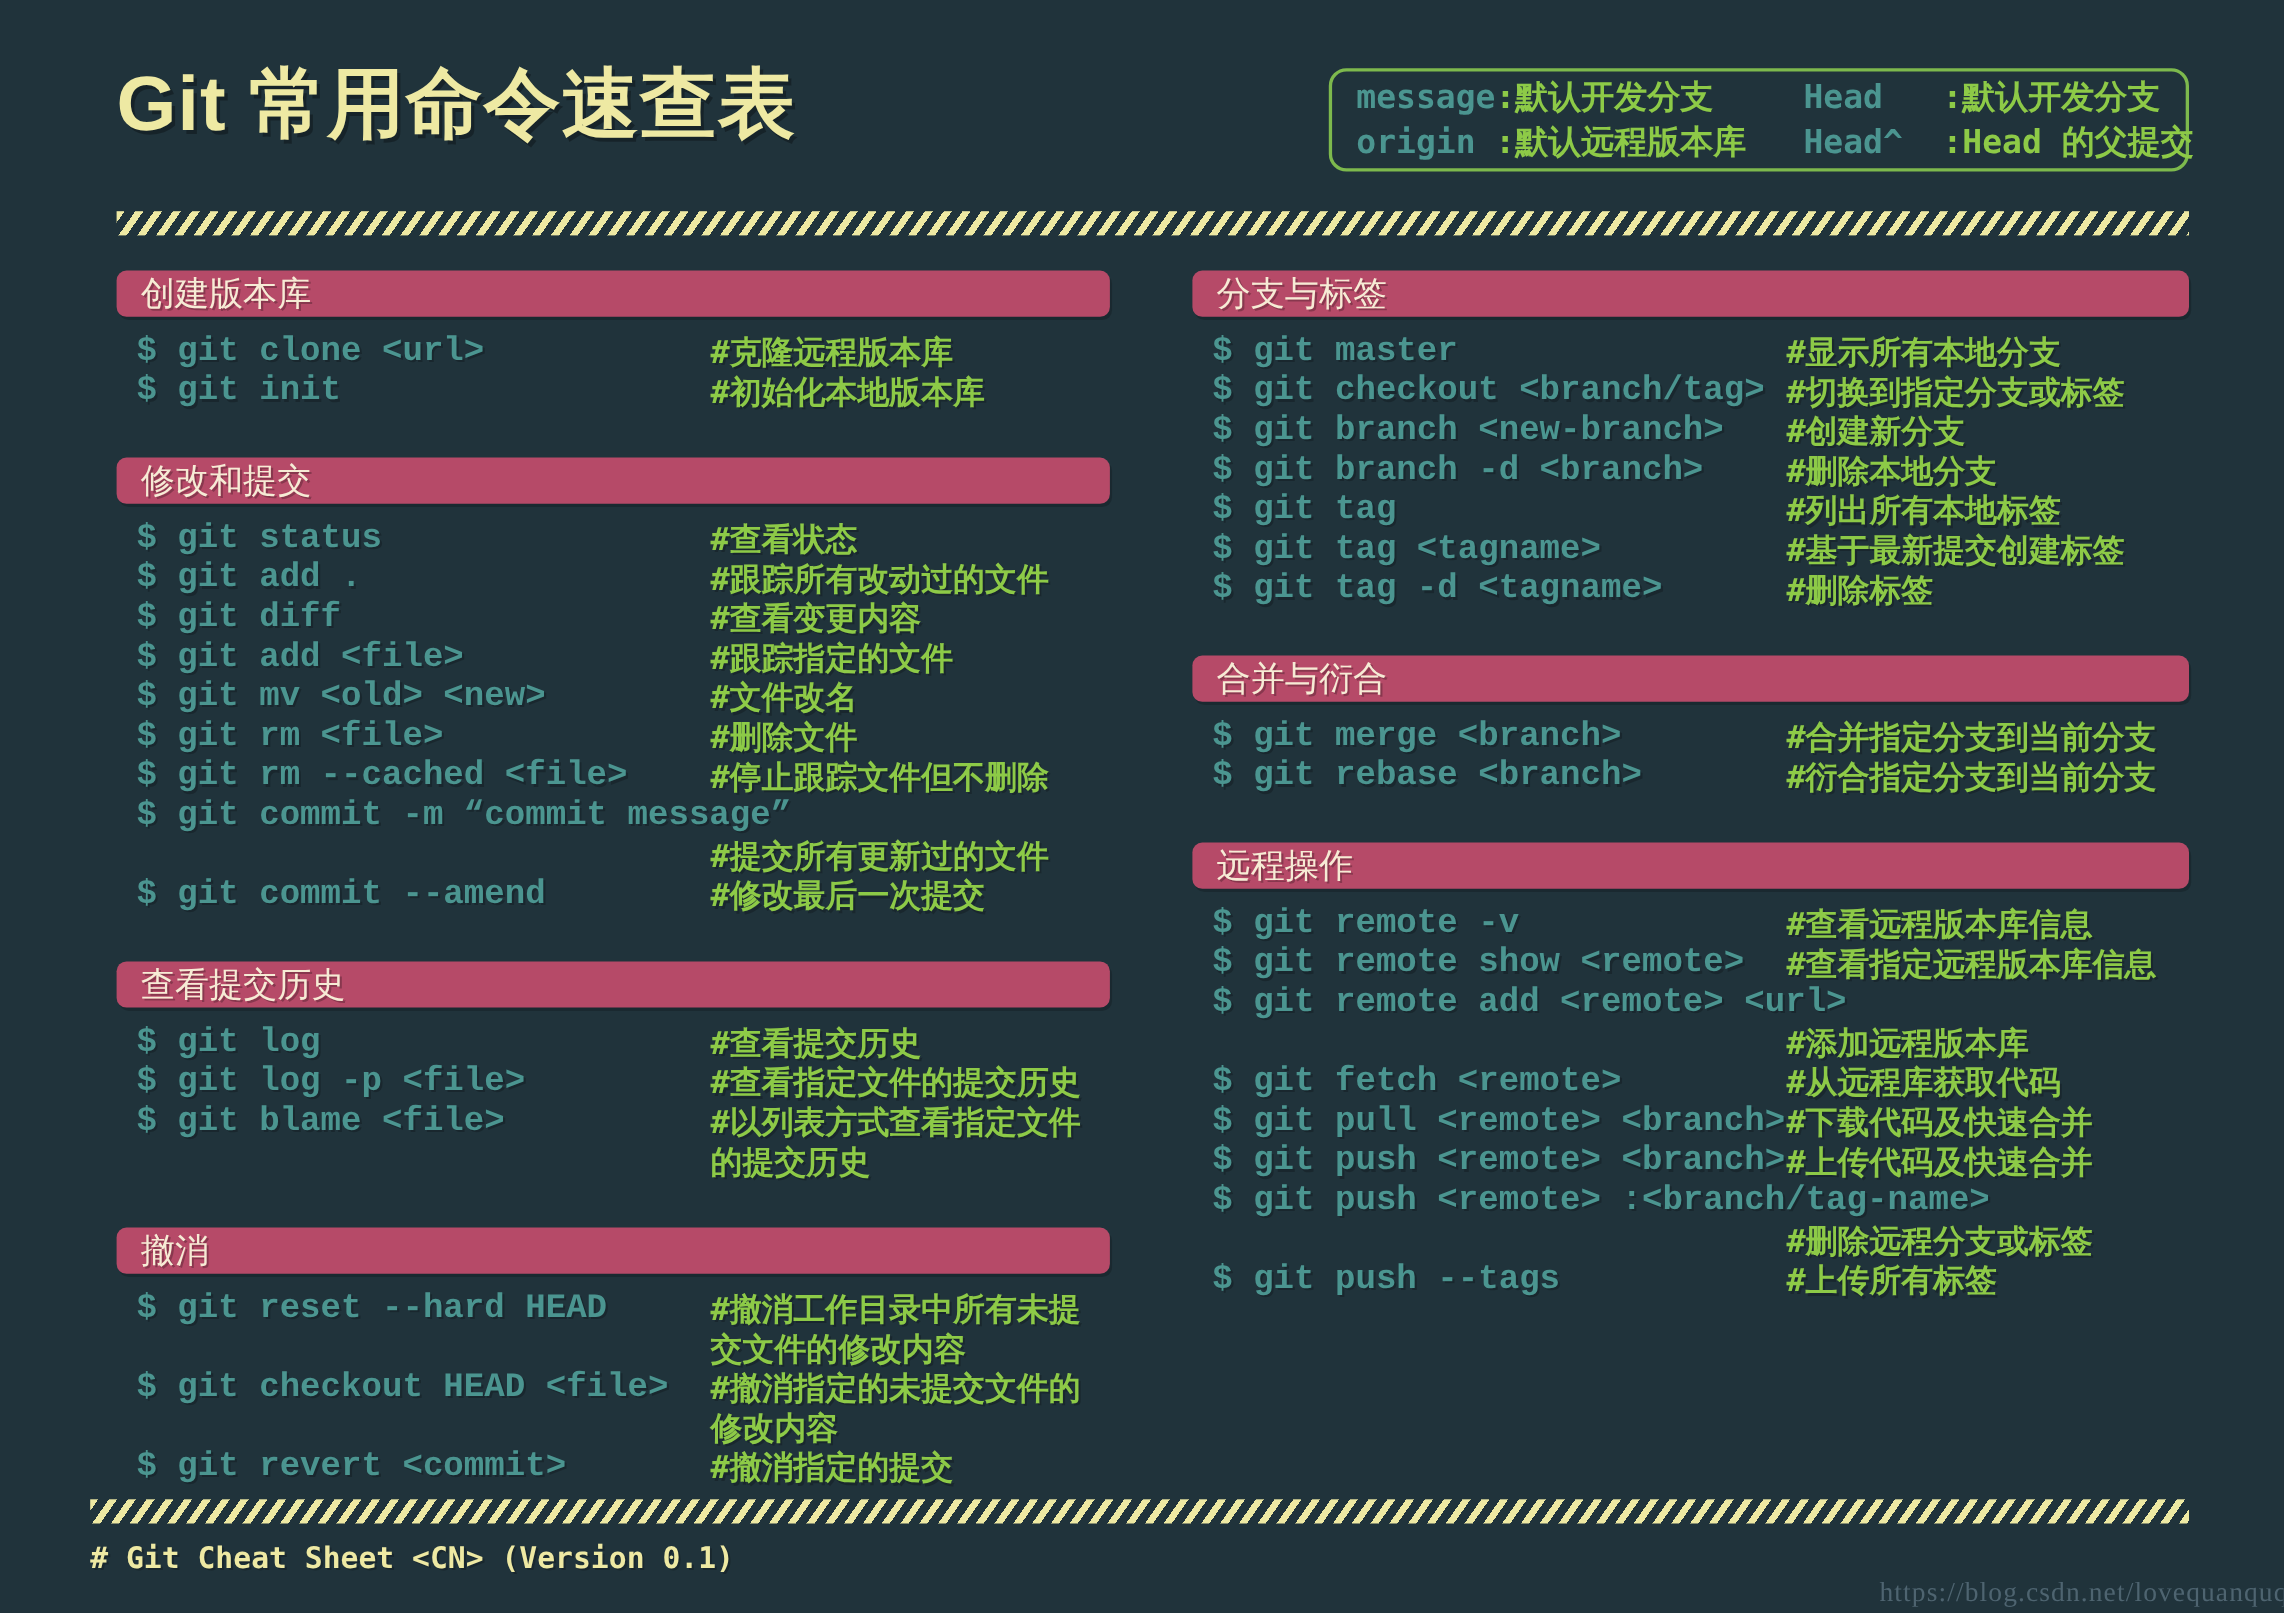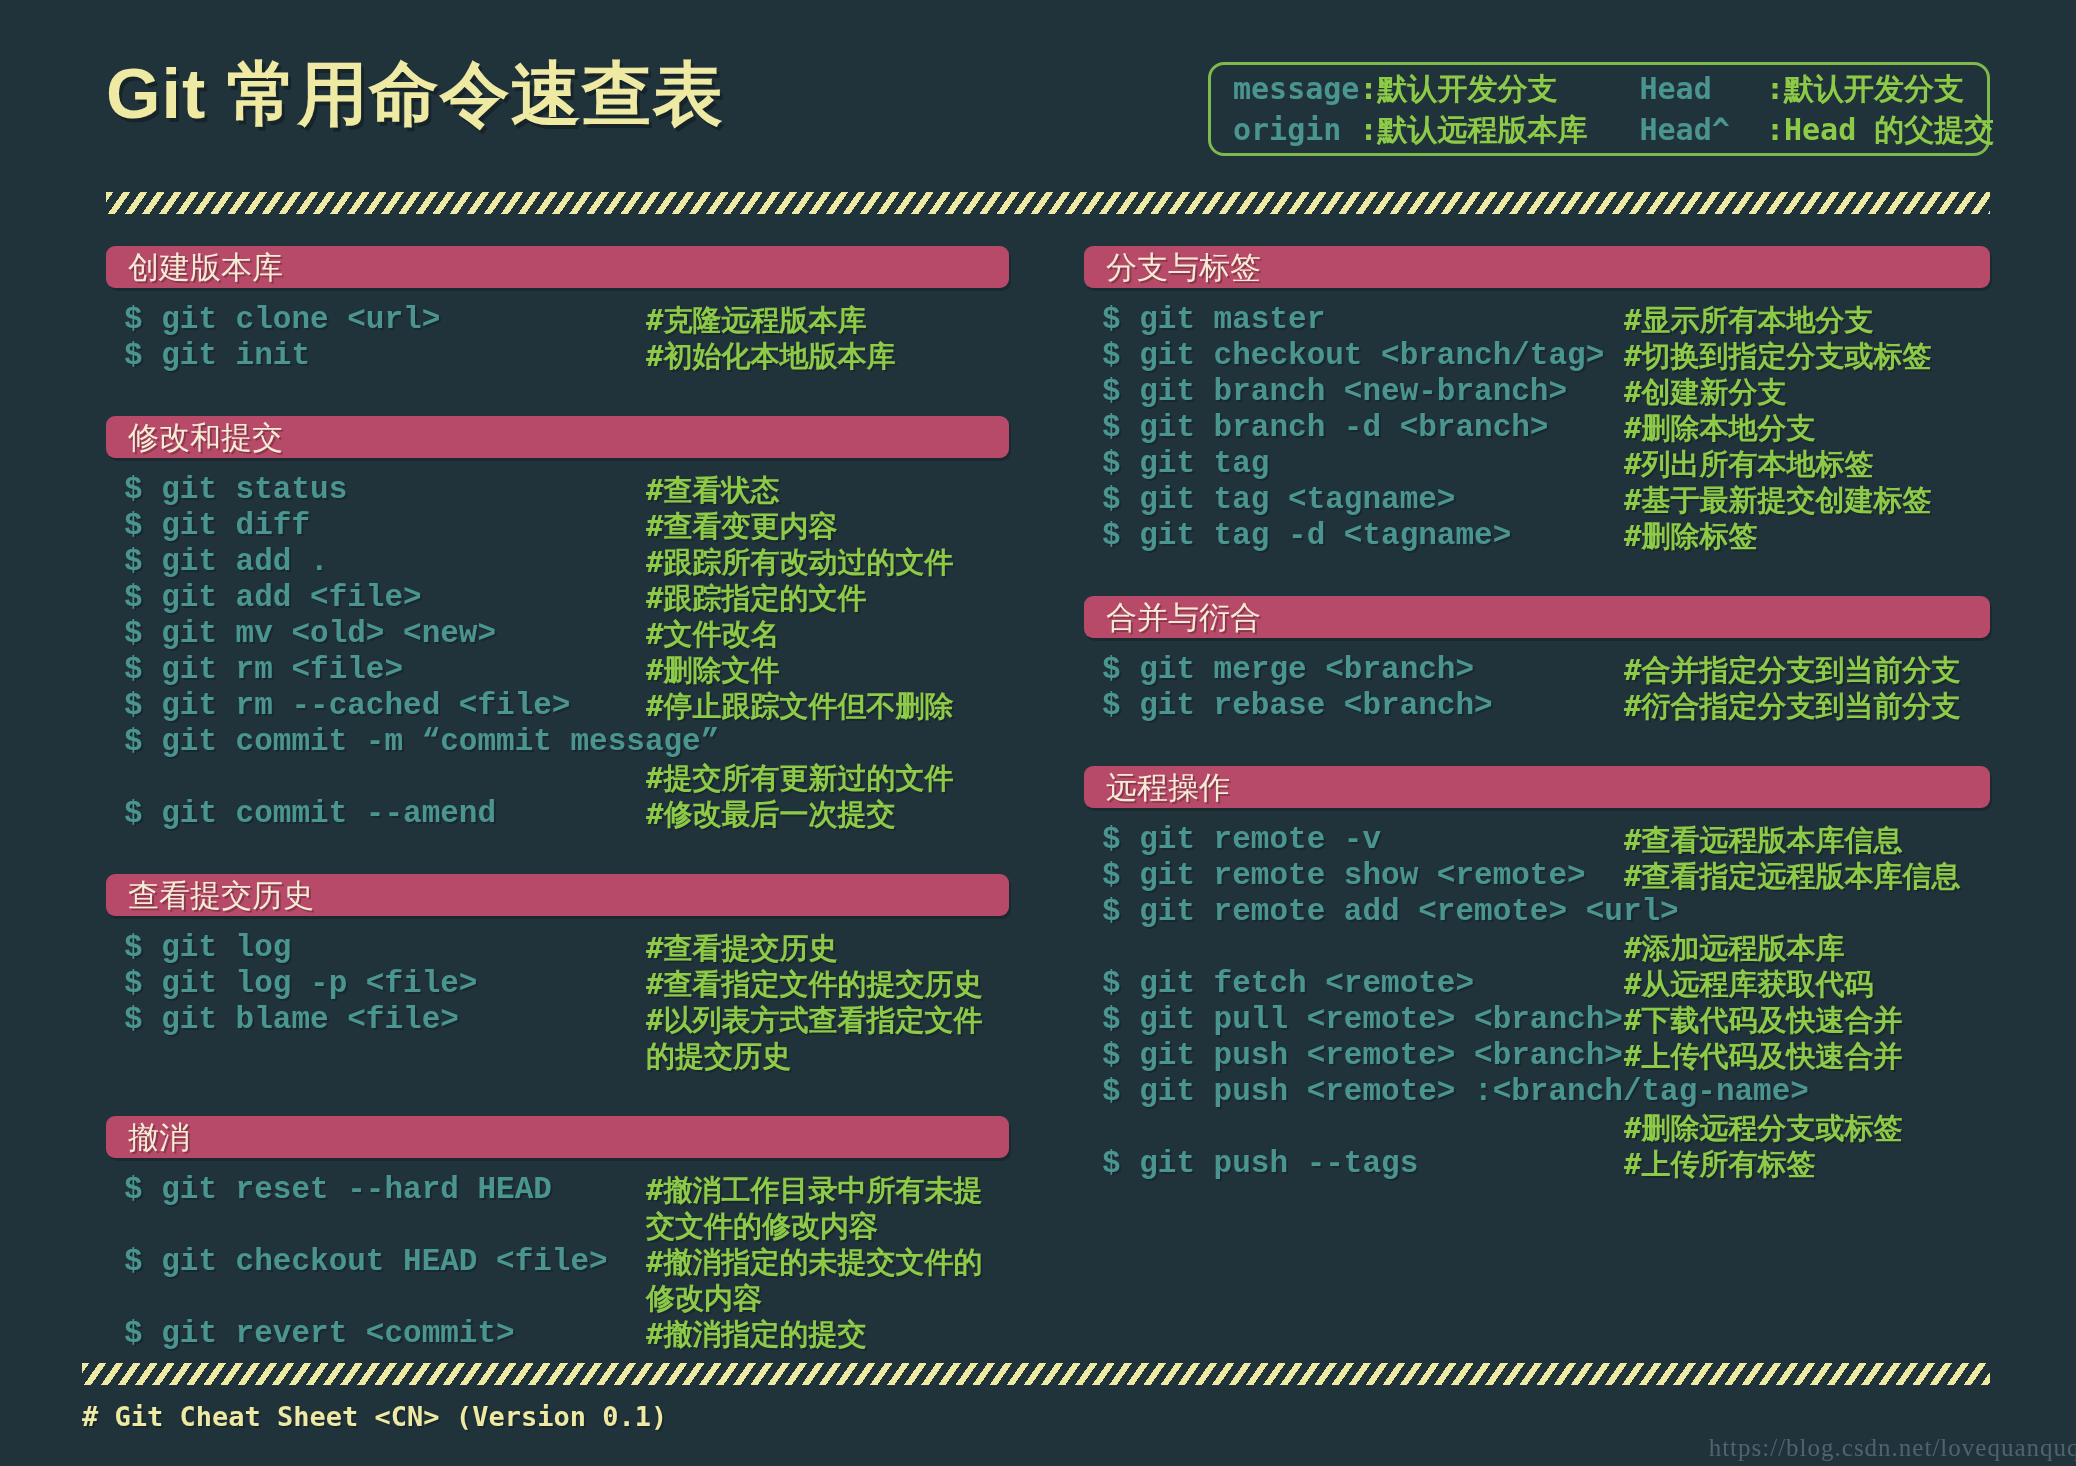--- a/index.html
+++ b/index.html
@@ -168,26 +168,26 @@
             </div>
           </section>
           <section class="cmd-section">
             <div class="section-header">修改和提交</div>
             <div class="rows">
               <div class="row">
                 <span class="cmd">$ git status</span>
                 <span class="comment">#查看状态</span>
               </div>
               <div class="row">
+                <span class="cmd">$ git add .</span>
+                <span class="comment">#跟踪所有改动过的文件</span>
+              </div>
+              <div class="row">
                 <span class="cmd">$ git diff</span>
                 <span class="comment">#查看变更内容</span>
-              </div>
-              <div class="row">
-                <span class="cmd">$ git add .</span>
-                <span class="comment">#跟踪所有改动过的文件</span>
               </div>
               <div class="row">
                 <span class="cmd">$ git add &lt;file&gt;</span>
                 <span class="comment">#跟踪指定的文件</span>
               </div>
               <div class="row">
                 <span class="cmd">$ git mv &lt;old&gt; &lt;new&gt;</span>
                 <span class="comment">#文件改名</span>
               </div>
               <div class="row">

